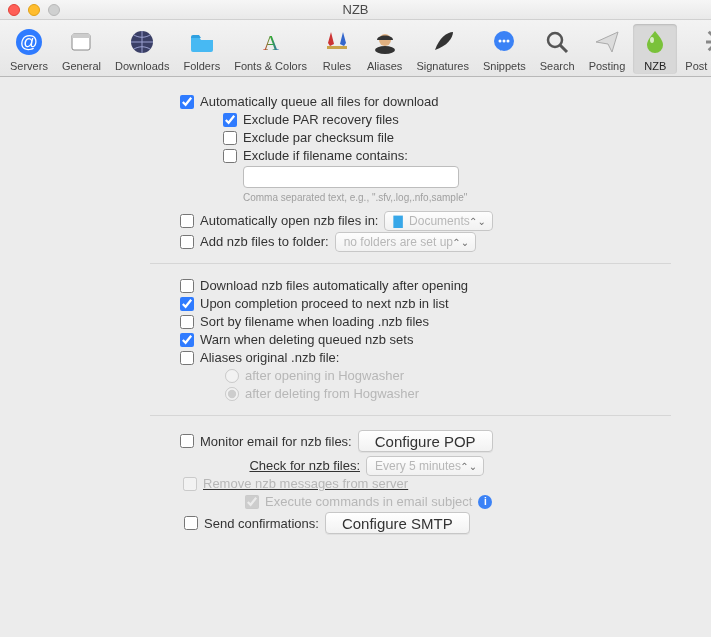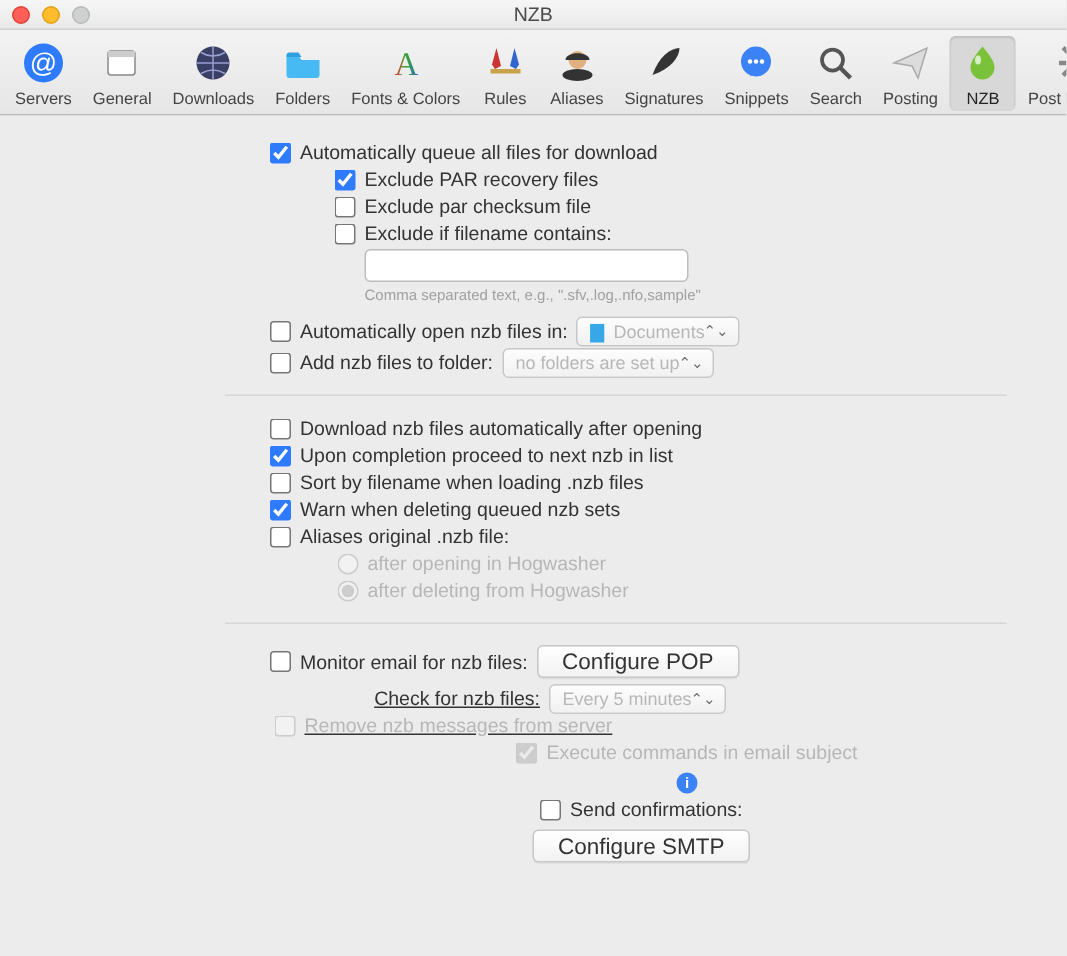--- a/index.html
+++ b/index.html
@@ -370,28 +370,28 @@
         <span class="chev">⌃⌄</span>
       </span>
     </span>
   </div>
   <div class="row" style="margin-left:118px;text-decoration:underline;">
     <label class="ck disabled">
       <input type="checkbox" disabled="" style="">
       <span>Remove nzb messages from server</span>
     </label>
   </div>
-  <div class="row" style="margin-left:180px;flex-direction:column;">
+  <div class="row" style="margin-left:180px;">
     <label class="ck disabled">
       <input type="checkbox" disabled="" checked="" style="">
       <span>Execute commands in email subject</span>
     </label>
     <span class="info-dot">i</span>
   </div>
-  <div class="row" style="margin-left:119px;flex-direction:column;">
+  <div class="row" style="margin-left:119px;">
     <label class="ck">
       <input type="checkbox" style="">
       <span>Send confirmations:</span>
     </label>
     <button class="btn">Configure SMTP</button>
   </div>
 
 </div>
 
 </body></html>

